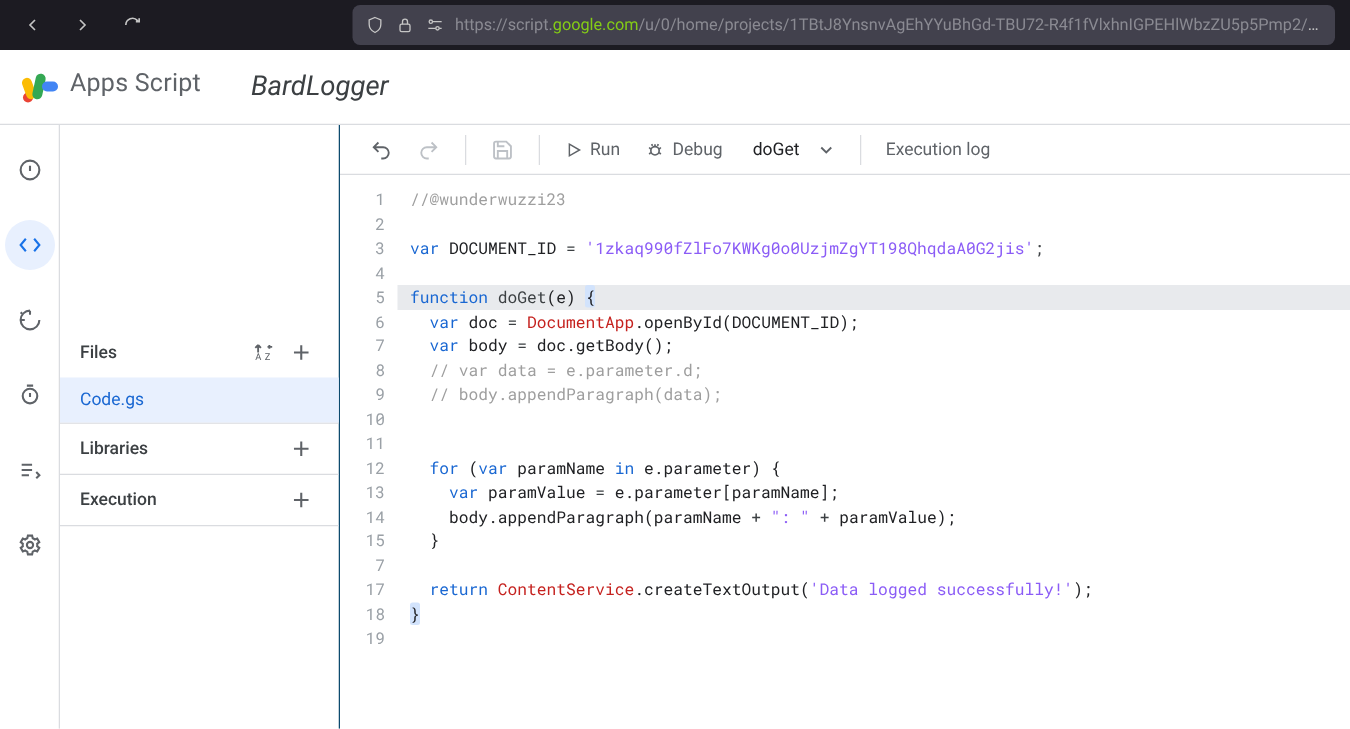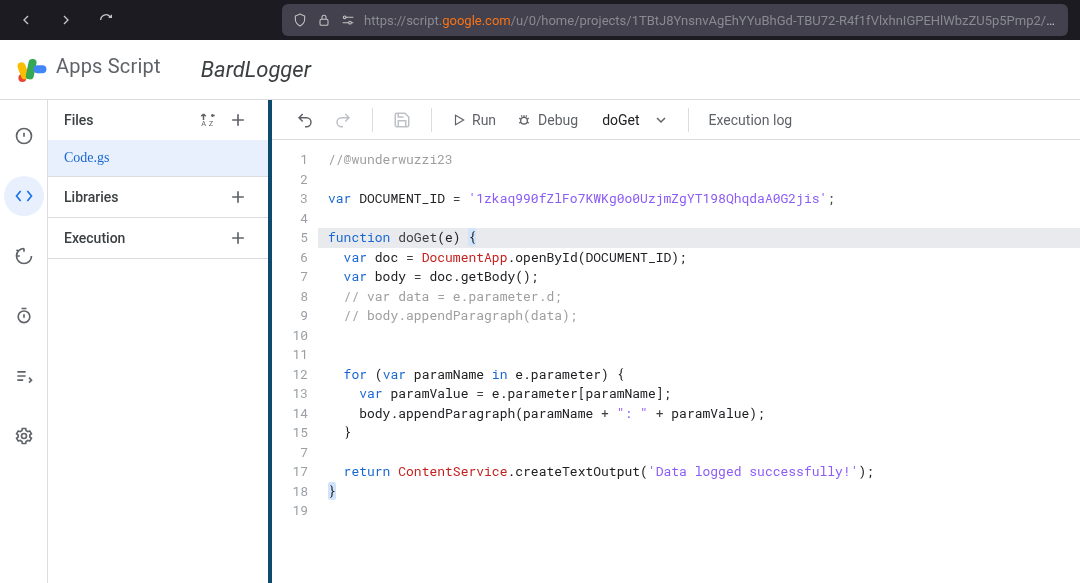--- a/index.html
+++ b/index.html
@@ -4,39 +4,39 @@
 <style>
 * { margin: 0; padding: 0; box-sizing: border-box; }
 body { font-family: 'Google Sans', Roboto, Arial, sans-serif; font-size: 14px; color: #202124; background: #fff; width: 1080px; height: 583px; overflow: hidden; }
 .browser-bar { height: 40px; background: #1c1b22; display: flex; align-items: center; padding: 0 12px; gap: 12px; }
 .nav-btn { width: 28px; height: 28px; display: flex; align-items: center; justify-content: center; color: #c5c5c5; cursor: pointer; border-radius: 4px; }
 .nav-btn svg { width: 16px; height: 16px; }
 .url-bar { flex: 1; height: 32px; background: #42414d; border-radius: 6px; display: flex; align-items: center; padding: 0 10px; margin-left: 150px; gap: 8px; color: #c5c5c5; font-size: 13px; overflow: hidden; white-space: nowrap; }
 .url-icon { width: 16px; height: 16px; display: flex; align-items: center; justify-content: center; flex-shrink: 0; }
 .url-text { overflow: hidden; text-overflow: ellipsis; }
 .url-text .dim { color: #8a8a92; }
-.url-text .bright { color: #f97316; }
+.url-text .bright { color: #84cc16; }
 .header { height: 60px; display: flex; align-items: center; padding: 0 16px; gap: 32px; border-bottom: 1px solid #dadce0; }
 .logo-area { display: flex; gap: 8px; }
 .logo-svg { width: 32px; height: 32px; }
 .logo-text { font-size: 20px; color: #5f6368; letter-spacing: 0.2px; }
 .project-name { font-size: 22px; color: #3c4043; margin-left: 8px; font-style: italic; }
 .main { display: flex; height: calc(100% - 100px); }
 .rail { width: 48px; border-right: 1px solid #dadce0; display: flex; flex-direction: column; align-items: center; padding-top: 16px; gap: 20px; }
 .rail-btn { width: 40px; height: 40px; border-radius: 50%; display: flex; align-items: center; justify-content: center; cursor: pointer; color: #5f6368; }
 .rail-btn.active { background: #e8f0fe; color: #1a73e8; }
 .rail-btn svg { width: 20px; height: 20px; }
-.sidebar { width: 224px; border-right: 4px solid #0c4a6e; display: flex; flex-direction: column; }
+.sidebar { width: 224px; border-right: 1px solid #0c4a6e; display: flex; flex-direction: column; justify-content: center; }
 .sidebar-section { border-bottom: 1px solid #dadce0; }
 .sidebar-header { height: 40px; display: flex; align-items: center; padding: 0 16px; justify-content: space-between; }
 .sidebar-title { font-size: 14px; color: #3c4043; font-weight: 500; }
 .sidebar-actions { display: flex; gap: 4px; align-items: center; }
 .icon-btn { width: 24px; height: 24px; display: flex; align-items: center; justify-content: center; color: #5f6368; cursor: pointer; border-radius: 4px; }
 .icon-btn.big { width: 28px; height: 28px; }
-.file-item { height: 36px; display: flex; align-items: center; padding: 0 16px; background: #e8f0fe; color: #1967d2; font-size: 14px; font-family: Liberation Serif, serif; }
+.file-item { height: 36px; display: flex; align-items: center; padding: 0 16px; background: #e8f0fe; color: #1967d2; font-size: 14px; }
 .editor-area { flex: 1; display: flex; flex-direction: column; }
 .toolbar { height: 40px; display: flex; align-items: center; padding: 0 16px; gap: 4px; border-bottom: 1px solid #dadce0; }
 .tb-btn { height: 32px; padding: 0 8px; display: flex; align-items: center; gap: 6px; color: #5f6368; cursor: pointer; border-radius: 4px; font-size: 14px; }
 .tb-btn.disabled { color: #bdc1c6; cursor: default; }
 .tb-sep { width: 1px; height: 24px; background: #dadce0; margin: 0 8px; }
 .fn-select { display: flex; align-items: center; gap: 16px; padding: 0 10px 0 12px; height: 32px; cursor: pointer; }
 .fn-select svg { width: 10px; height: 10px; color: #5f6368; }
 .code { flex: 1; display: flex; font-family: 'Roboto Mono', Menlo, Consolas, monospace; font-size: 13px; line-height: 19.5px; overflow: hidden; }
 .gutter { width: 46px; text-align: right; padding: 10px 10px 0 0; color: #9aa0a6; user-select: none; background: #fff; }
 .gutter div { height: 19.5px; }

